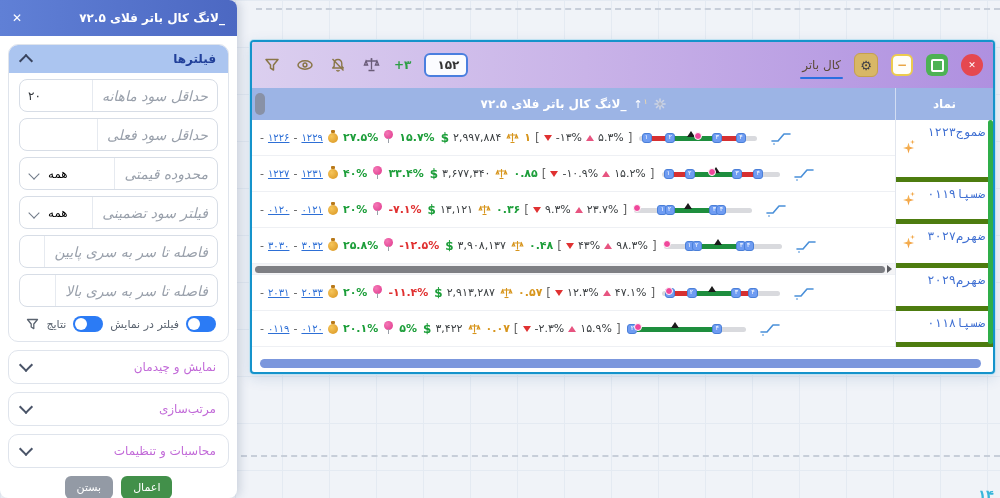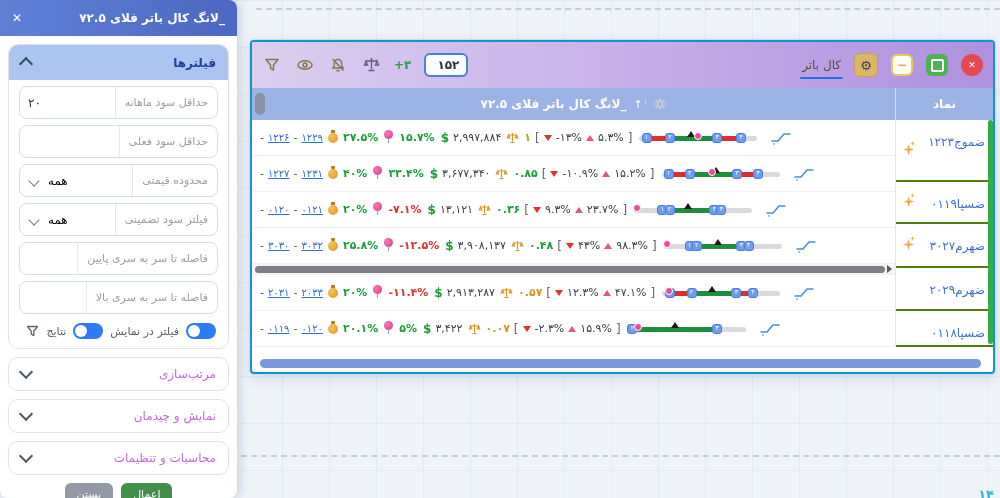--- a/index.html
+++ b/index.html
@@ -14,28 +14,28 @@
 
   
   #panel{position:absolute;left:0;top:0;width:237px;height:498px;background:#fff;
     border-radius:0 8px 8px 8px;box-shadow:3px 0 10px rgba(40,60,100,.18);z-index:5;direction:rtl;}
   #panel-header{height:36px;background:linear-gradient(90deg,#6080d6,#4c68c2);
     display:flex;align-items:center;justify-content:space-between;padding:0 12px;color:#fff;border-radius:0 8px 0 0;}
   #panel-title{font-size:12px;font-weight:bold;}
   #panel-close{font-size:12px;font-weight:bold;cursor:pointer;}
   #panel-body{padding:8px;}
   .card{border:1px solid #dfe4ec;border-radius:10px;background:#fff;overflow:hidden;}
-  #filters-head{height:35px;background:#abc5f0;display:flex;align-items:center;justify-content:space-between;padding:0 12px;cursor:pointer;}
+  #filters-head{height:28px;background:#abc5f0;display:flex;align-items:center;justify-content:space-between;padding:0 12px;cursor:pointer;}
   #filters-title{color:#21409a;font-size:12px;font-weight:bold;}
   .chev-up{width:8px;height:8px;border-left:2px solid #39445e;border-top:2px solid #39445e;transform:rotate(45deg);margin-top:3px;}
   .chev-down{width:8px;height:8px;border-left:2px solid #4a5468;border-top:2px solid #4a5468;transform:rotate(225deg);margin-bottom:4px;}
   .field-row{display:flex;direction:ltr;margin:6px 10px 0;height:31px;border:1px solid #d7dde6;border-radius:8px;align-items:stretch;overflow:hidden;background:#fff;}
   .field-ctrl{width:100px;display:flex;align-items:center;padding:0 8px;font-size:12px;color:#2f3338;border-right:1px solid #e6eaf0;direction:ltr;gap:10px;}
   .field-ctrl.narrow{width:74px;}
-  .field-label{flex:1;display:flex;align-items:center;justify-content:flex-end;padding:0 9px;color:#99a0ab;font-size:11px;direction:rtl;text-align:left;white-space:nowrap;}
+  .field-label{flex:1;display:flex;align-items:center;justify-content:flex-end;padding:0 9px;color:#99a0ab;font-size:14px;direction:rtl;text-align:left;white-space:nowrap;font-style:italic;}
   .sel-chev{width:7px;height:7px;border-left:1.6px solid #707a88;border-bottom:1.6px solid #707a88;transform:rotate(-45deg);margin-left:2px;flex:none;}
   .sel-val{font-size:12px;color:#000000;}
   #toggle-row{display:flex;direction:rtl;align-items:center;gap:7px;margin:9px 12px 9px;}
   .toggle{width:30px;height:16px;background:#2b7bf5;border-radius:9px;position:relative;flex:none;cursor:pointer;}
   .toggle::after{content:"";position:absolute;left:2px;top:2px;width:12px;height:12px;border-radius:50%;background:#fff;}
   .toggle-label{font-size:11px;color:#5b6470;}
   .t-icon{display:flex;align-items:center;}
   .section-card{height:32px;display:flex;align-items:center;justify-content:space-between;padding:0 12px;margin-top:8px;cursor:pointer;}
   .section-label{color:#c26ad8;font-size:12px;}
   #panel-footer{display:flex;direction:rtl;justify-content:center;gap:8px;margin-top:8px;}
@@ -96,21 +96,21 @@
   .sl-seg{position:absolute;top:6px;height:5px;}
   .sl-marker{position:absolute;top:3px;width:10px;height:10px;background:#6f9cf2;border:1px solid #4a7fd8;border-radius:3px;
     color:#fff;font-size:6.5px;line-height:1;display:flex;align-items:center;justify-content:center;transform:translateX(-50%);box-sizing:border-box;}
   .sl-tri{position:absolute;top:1px;width:0;height:0;border-left:4px solid transparent;border-right:4px solid transparent;border-bottom:6px solid #1b1b1b;transform:translateX(-50%);}
   .sl-dot{position:absolute;top:2px;width:8px;height:8px;border-radius:50%;background:#f0479b;border:1px solid #fff;transform:translateX(-50%);box-sizing:border-box;}
   .hscroll{height:11px;display:flex;align-items:center;background:#f4f4f6;border-bottom:1px solid #eef0f4;padding:0 3px;gap:2px;box-sizing:border-box;cursor:pointer;}
   .hscroll-thumb{flex:1;height:7px;background:#7e7f84;border-radius:4px;}
   .hscroll-arrow{width:0;height:0;border-top:4px solid transparent;border-bottom:4px solid transparent;border-left:5px solid #5a5b60;}
 
   #symbol-col{width:97px;border-left:1px solid #e2e6ee;}
-  .sym-cell{position:relative;border-bottom:2px solid #4d7c0f;box-sizing:border-box;padding:11px 8px 0 0;text-align:right;direction:rtl;cursor:pointer;}
+  .sym-cell{position:relative;border-bottom:5px solid #4d7c0f;box-sizing:border-box;padding:3px 8px 0 0;text-align:right;direction:rtl;cursor:pointer;font-family:Liberation Mono, monospace;}
   .sym-name{color:#3f6fd2;font-size:12px;}
   .sparkle{position:absolute;left:7px;top:50%;margin-top:-6px;width:11px;height:11px;}
   .sparkle::before{content:"";position:absolute;inset:0;background:linear-gradient(135deg,#f8c46a,#ef8f2e);
     clip-path:polygon(50% 0,61% 39%,100% 50%,61% 61%,50% 100%,39% 61%,0 50%,39% 39%);}
   .sparkle::after{content:"";position:absolute;left:7px;top:-3px;width:5px;height:5px;background:#f2a94c;
     clip-path:polygon(50% 0,61% 39%,100% 50%,61% 61%,50% 100%,39% 61%,0 50%,39% 39%);}
   #vscroll{position:absolute;right:0;top:78px;width:5px;height:224px;background:#2fae49;border-radius:3px;z-index:4;cursor:pointer;}
   #win-hscroll{position:absolute;left:8px;right:12px;bottom:4px;height:9px;background:#7b97dd;border-radius:5px;cursor:pointer;}
   #page-num{position:absolute;right:6px;bottom:-4px;color:#38b6da;font-weight:bold;font-size:13px;}
 </style>
@@ -170,25 +170,25 @@
           <span class="toggle-label">نتایج</span>
           <span class="t-icon">
             <svg width="13" height="13" viewBox="0 0 13 13">
               <path d="M1.5 1.5h10L7.8 6v4.6L5.2 9V6z" fill="none" stroke="#5b6470" stroke-width="1.3" stroke-linejoin="round"></path>
             </svg>
           </span>
         </div>
     </div>
     <div>
         <div class="card section-card">
+          <span class="section-label">نمایش و چیدمان</span>
+          <span class="chev-down"></span>
+        </div>
+        <div class="card section-card">
           <span class="section-label">مرتب‌سازی</span>
-          <span class="chev-down"></span>
-        </div>
-        <div class="card section-card">
-          <span class="section-label">نمایش و چیدمان</span>
           <span class="chev-down"></span>
         </div>
         <div class="card section-card">
           <span class="section-label">محاسبات و تنظیمات</span>
           <span class="chev-down"></span>
         </div>
       </div>
     <div id="panel-footer">
       <button class="btn" id="apply-btn">اعمال</button>
       <button class="btn" id="close-btn">بستن</button>

